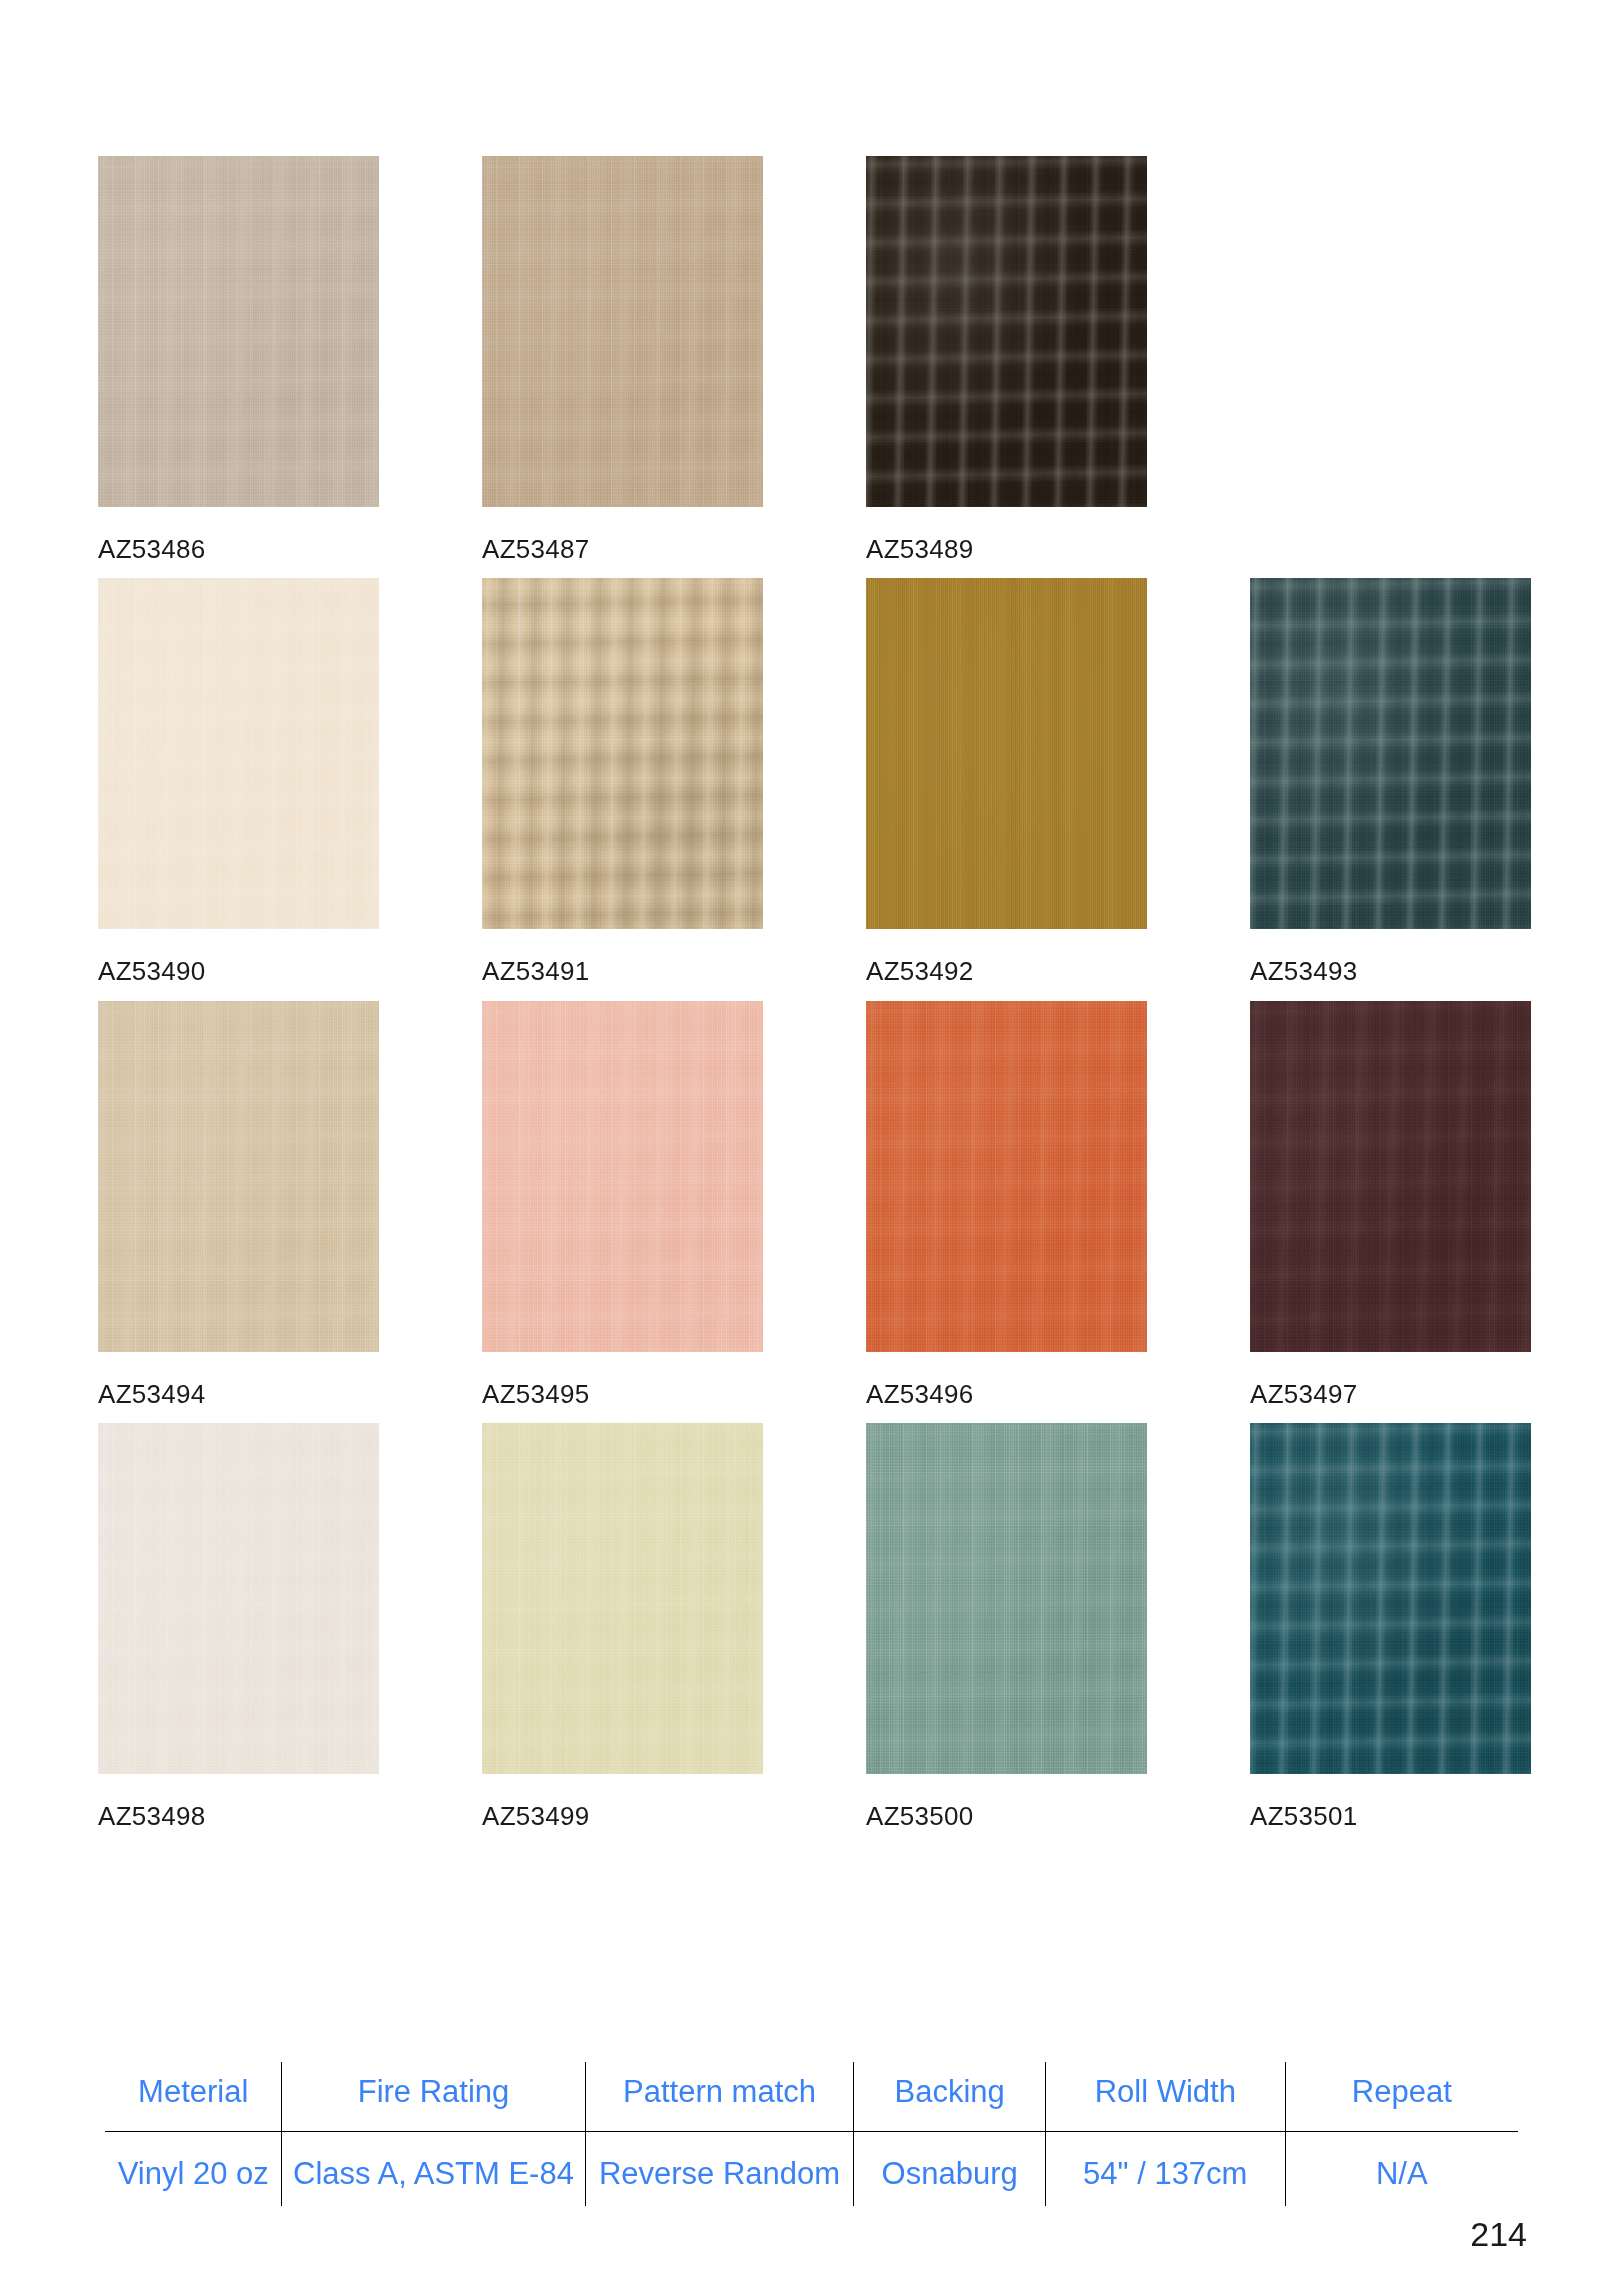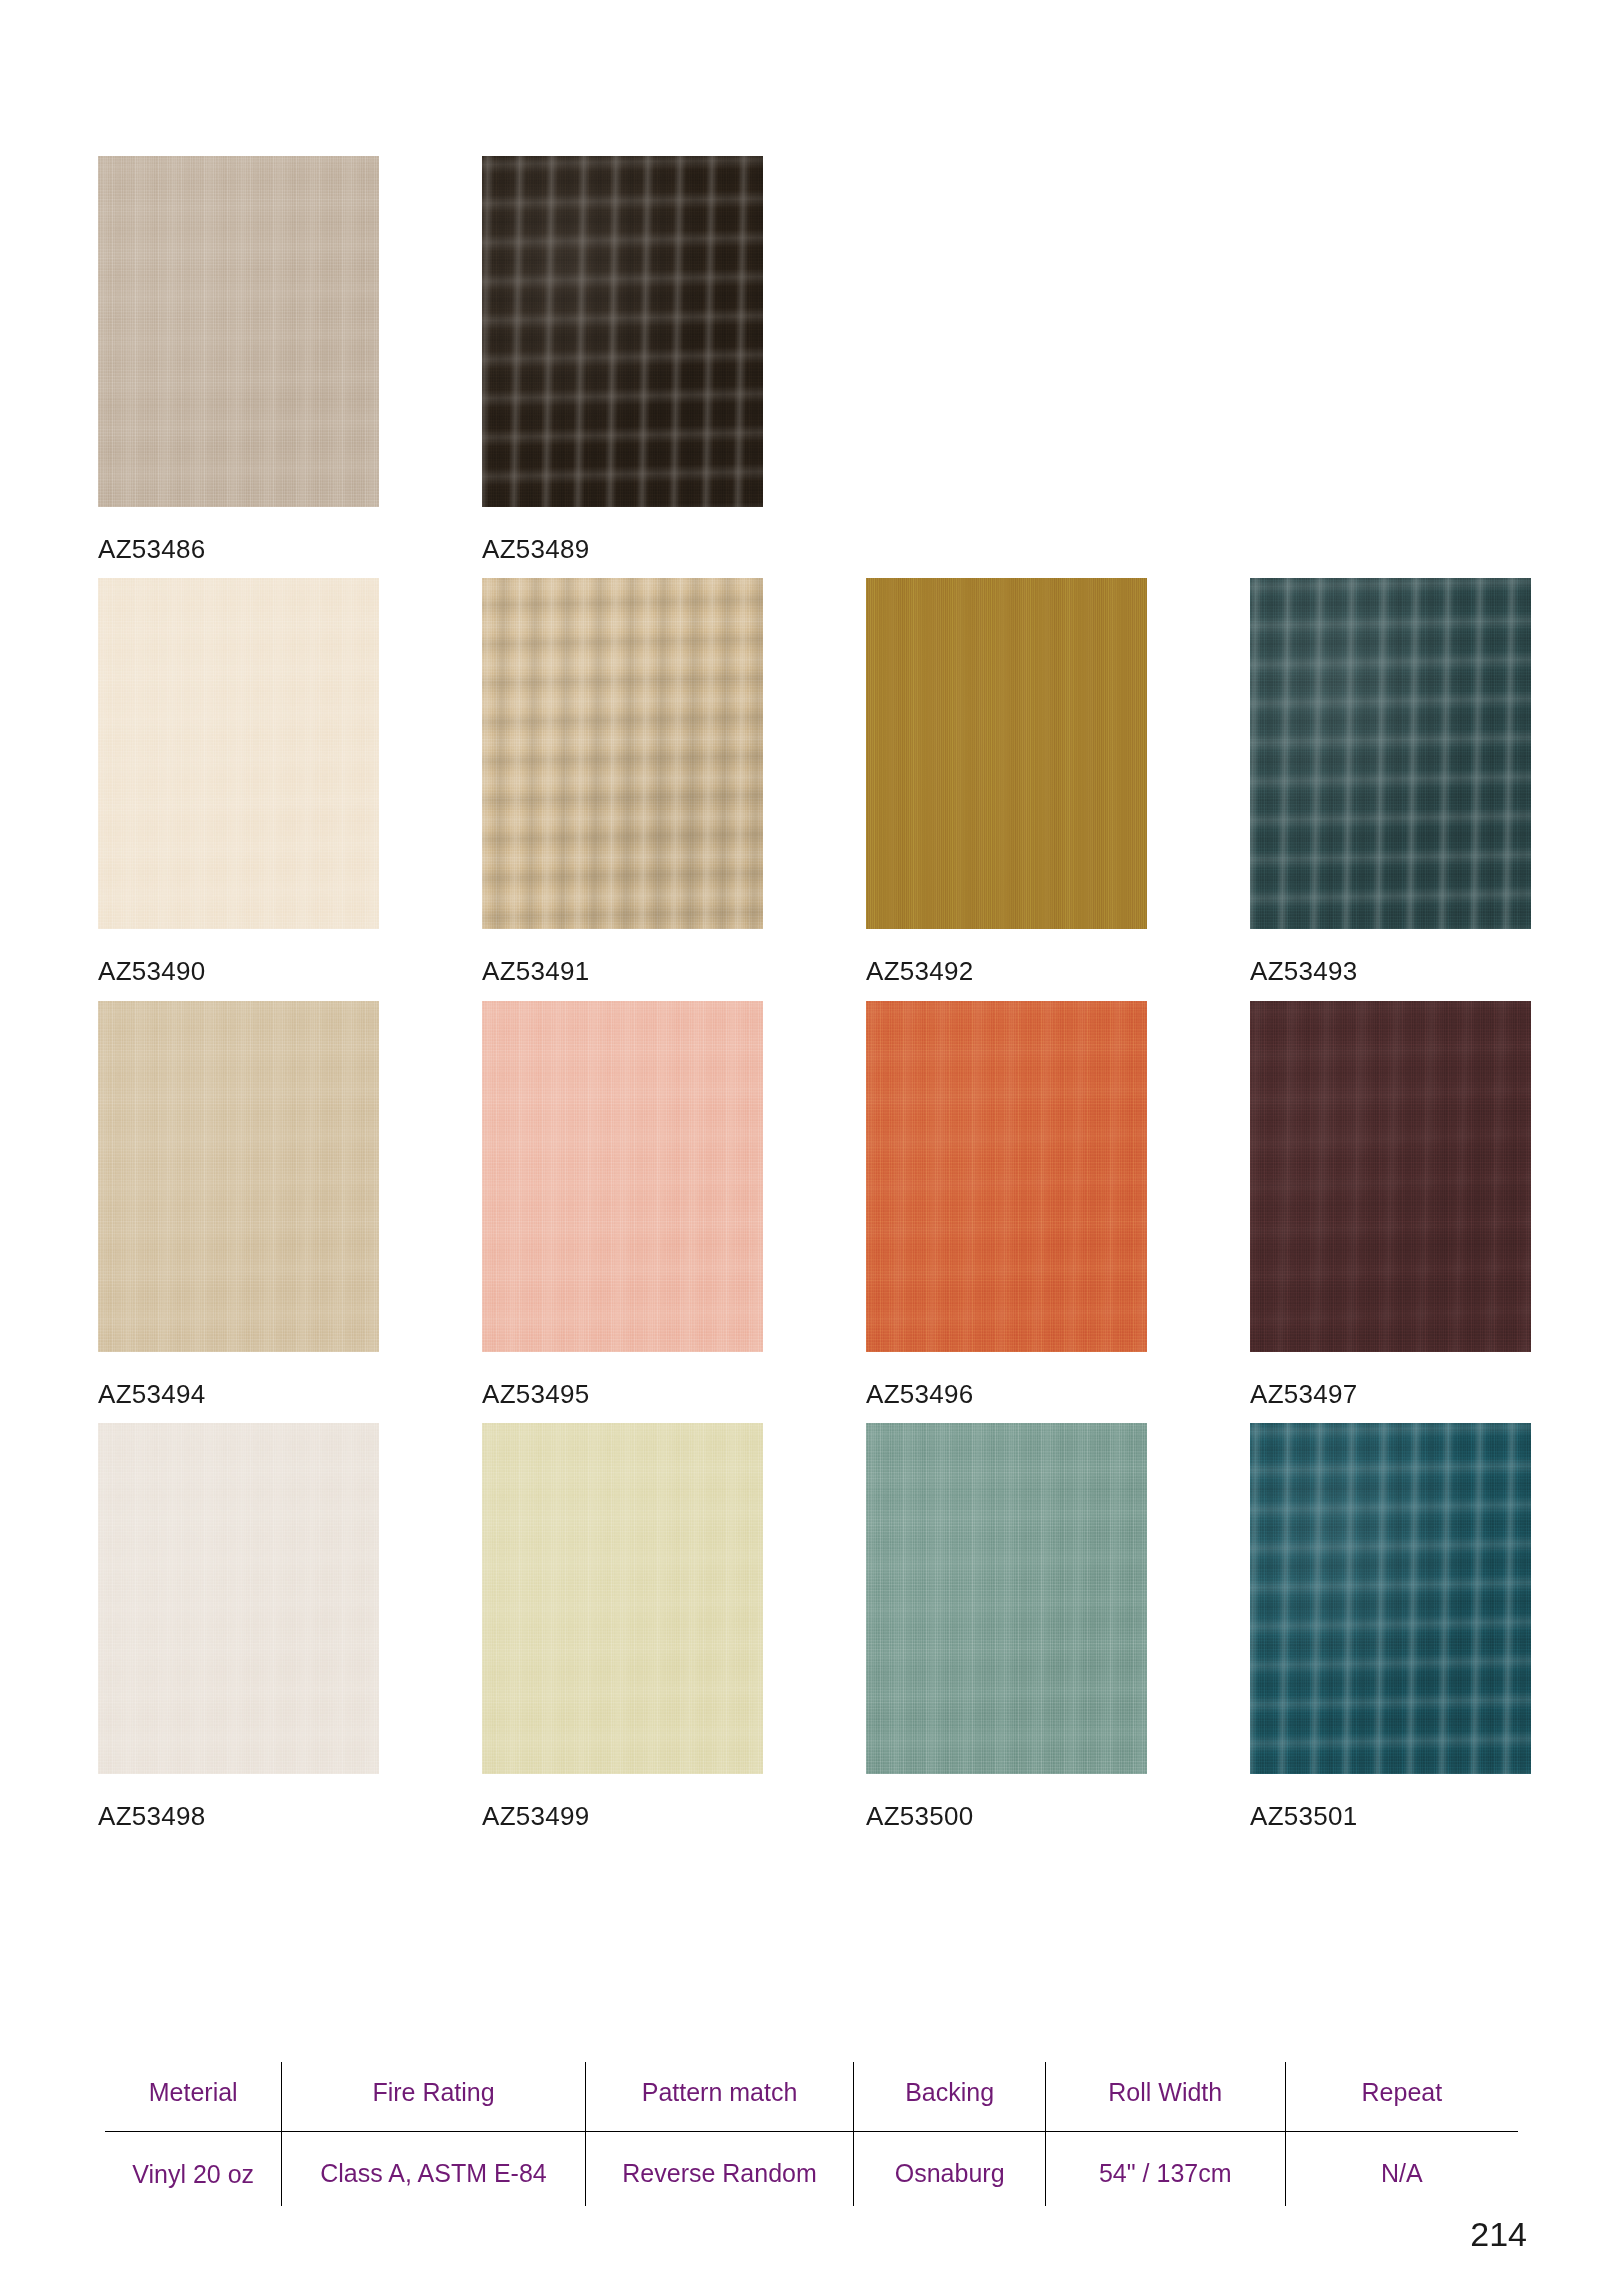--- a/index.html
+++ b/index.html
@@ -142,22 +142,22 @@
   #spec-table {
     position: absolute;
     left: 105px;
     top: 2062px;
     width: 1413px;
     border-collapse: collapse;
   }
   #spec-table td {
     text-align: center;
     vertical-align: middle;
-    font-size: 25px;
-    color: #701a75;
+    font-size: 31px;
+    color: #3b82f6;
     padding: 0;
     border-left: 1.3px solid #000000;
     white-space: nowrap;
   }
   #spec-table td:first-child {
     border-left: none;
   }
   #spec-table tr.header-row td {
     height: 60px;
     padding-bottom: 9.2px;
@@ -187,20 +187,24 @@
   }
 </style>
 </head>
 <body>
 
 <div id="swatch-grid">
     <div class="swatch-row">
       <div class="swatch-cell">
         <div class="swatch-chip " style="background-color: rgb(197, 182, 165);"></div>
         <div class="swatch-label">AZ53486</div>
+      </div>
+      <div class="swatch-cell">
+        <div class="swatch-chip " style="background-color: rgb(194, 171, 143);"></div>
+        <div class="swatch-label">AZ53487</div>
       </div>
       <div class="swatch-cell">
         <div class="swatch-chip weave-heavy" style="background-color: rgb(42, 33, 24);"></div>
         <div class="swatch-label">AZ53489</div>
       </div>
     </div>
     <div class="swatch-row">
       <div class="swatch-cell">
         <div class="swatch-chip " style="background-color: rgb(242, 230, 212);"></div>
         <div class="swatch-label">AZ53490</div>

